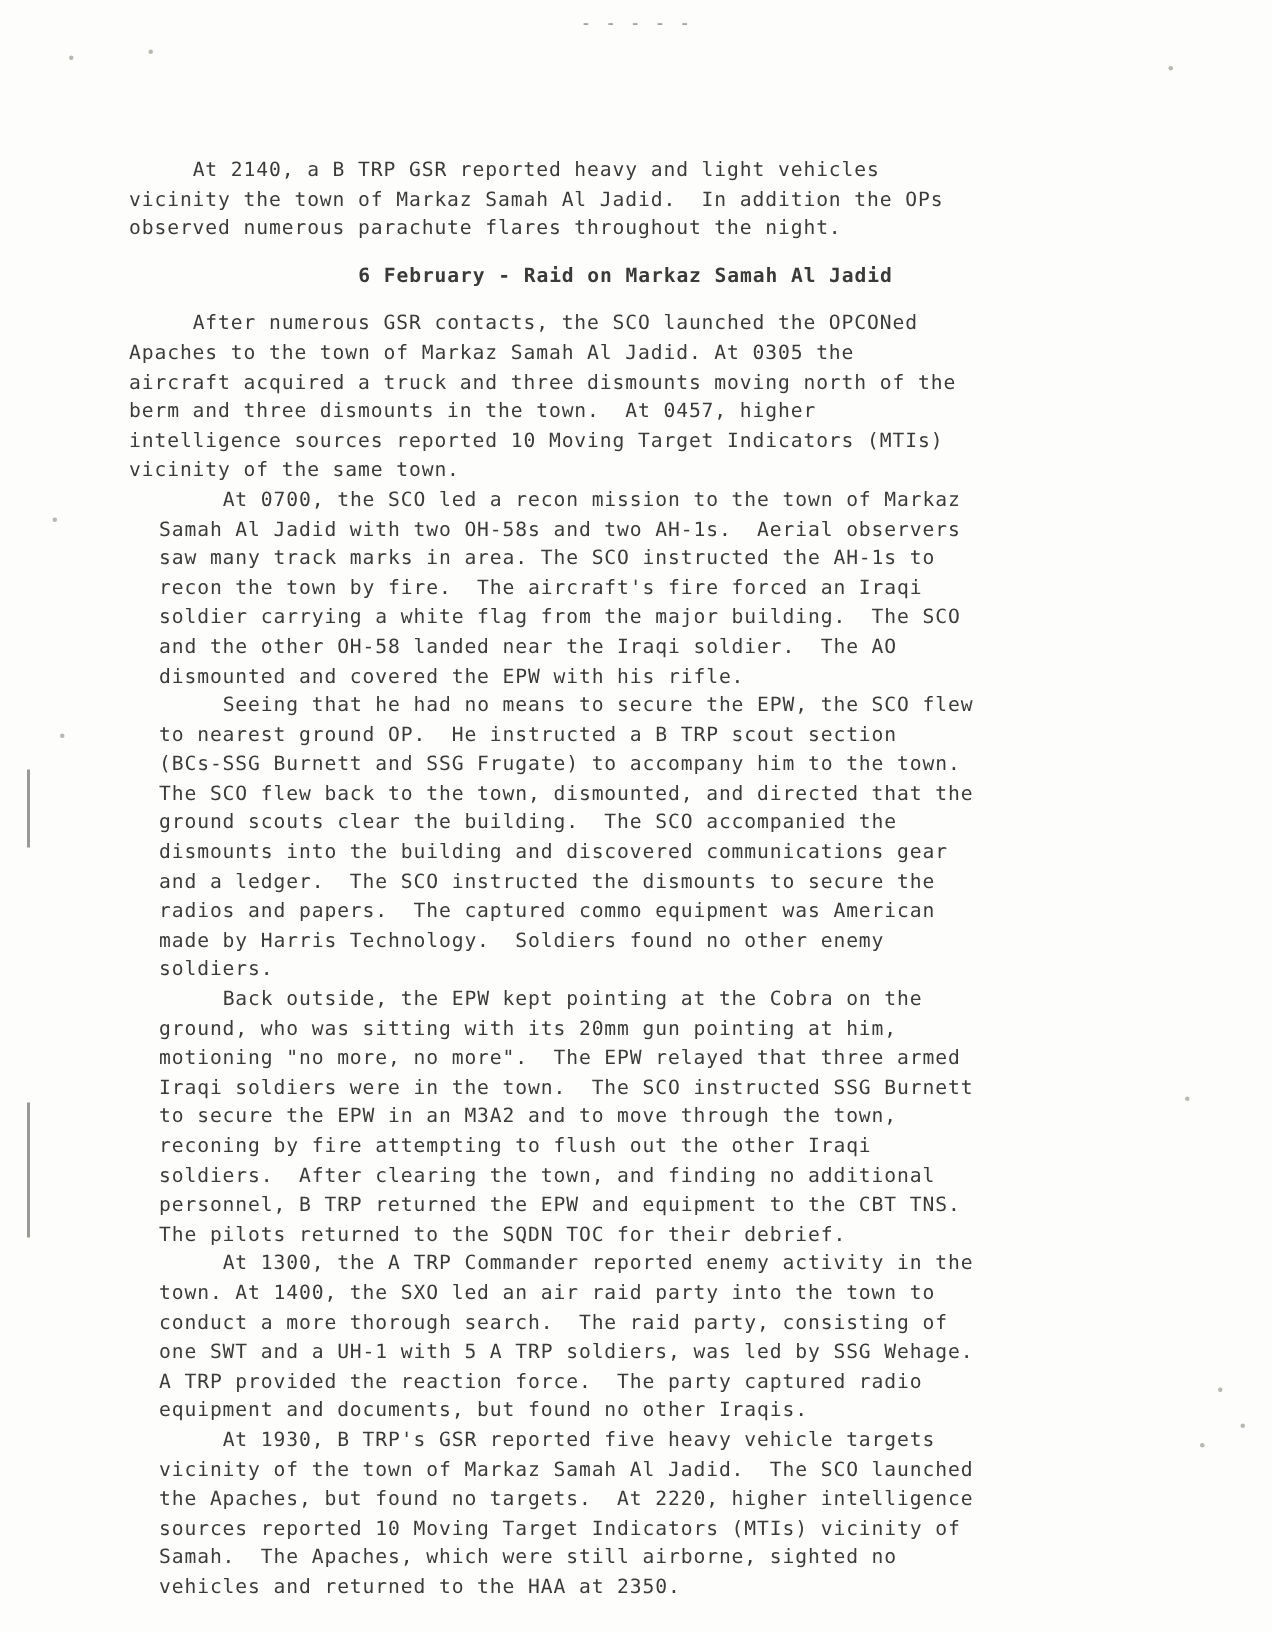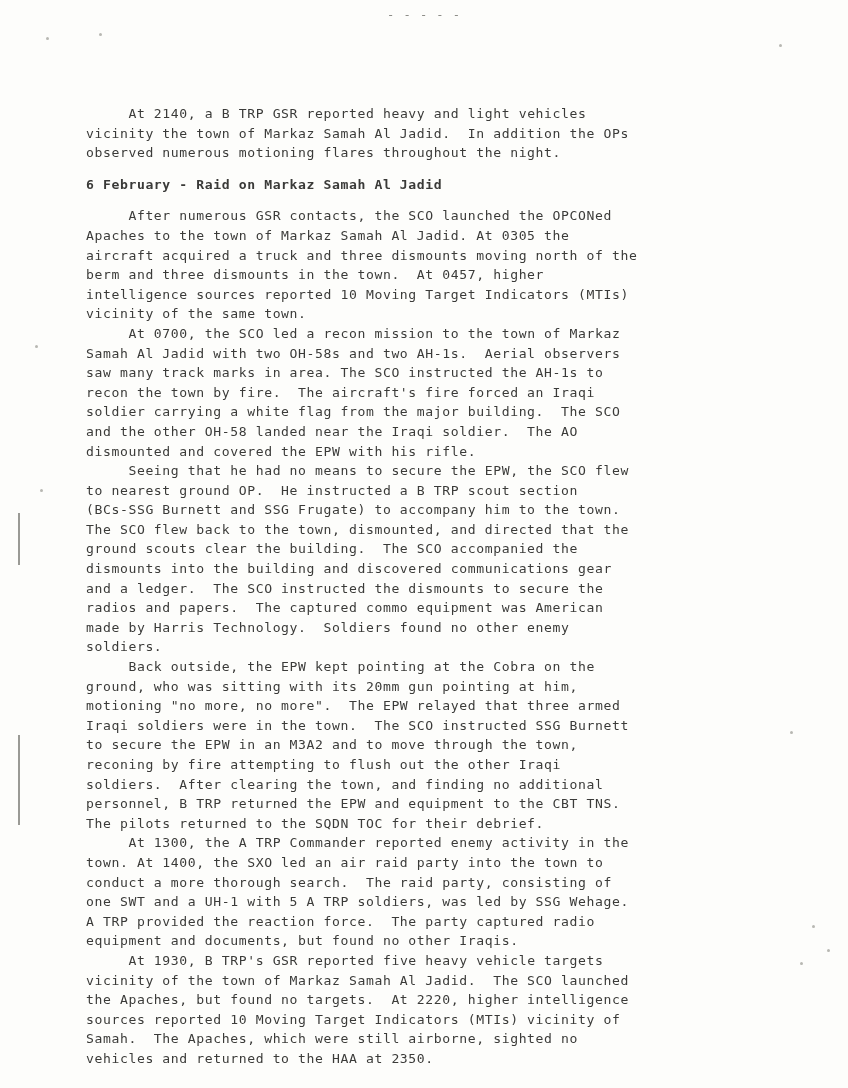--- a/index.html
+++ b/index.html
@@ -48,26 +48,28 @@
     line-height: 19.6px;
     letter-spacing: 0.6px;
     color: #3b3b39;
     white-space: pre-wrap;
     margin: 0 0 0 0;
     text-indent: 0;
     font-family: "DejaVu Sans Mono", "Liberation Mono", monospace;
   }
   .para + .para {
     margin-top: 0px;
+    margin-left: 20px;
   }
   .heading {
     font-size: 13.1px;
     line-height: 19.6px;
     letter-spacing: 0.6px;
     color: #3a3a38;
+    text-align: center;
     margin: 12px 0 12px 0;
     white-space: pre-wrap;
     font-family: "DejaVu Sans Mono", "Liberation Mono", monospace;
   }
 </style>
 </head>
 <body>
 
 <div class="page">
 
@@ -82,21 +84,21 @@
   <div class="speck" style="left:812px; top:925px; width:3px; height:3px;"></div>
   <div class="speck" style="left:827px; top:949px; width:3px; height:3px;"></div>
   <div class="speck" style="left:800px; top:962px; width:3px; height:3px;"></div>
   <div class="edge-mark" style="left:18px; top:513px; width:2px; height:52px;"></div>
   <div class="edge-mark" style="left:18px; top:735px; width:2px; height:90px;"></div>
 
   <div class="content">
 
     <p class="para">     At 2140, a B TRP GSR reported heavy and light vehicles
 vicinity the town of Markaz Samah Al Jadid.  In addition the OPs
-observed numerous motioning flares throughout the night.</p>
+observed numerous parachute flares throughout the night.</p>
 
     <h2 class="heading">6 February - Raid on Markaz Samah Al Jadid</h2>
 
     <p class="para">     After numerous GSR contacts, the SCO launched the OPCONed
 Apaches to the town of Markaz Samah Al Jadid. At 0305 the
 aircraft acquired a truck and three dismounts moving north of the
 berm and three dismounts in the town.  At 0457, higher
 intelligence sources reported 10 Moving Target Indicators (MTIs)
 vicinity of the same town.</p>
     <p class="para">     At 0700, the SCO led a recon mission to the town of Markaz

